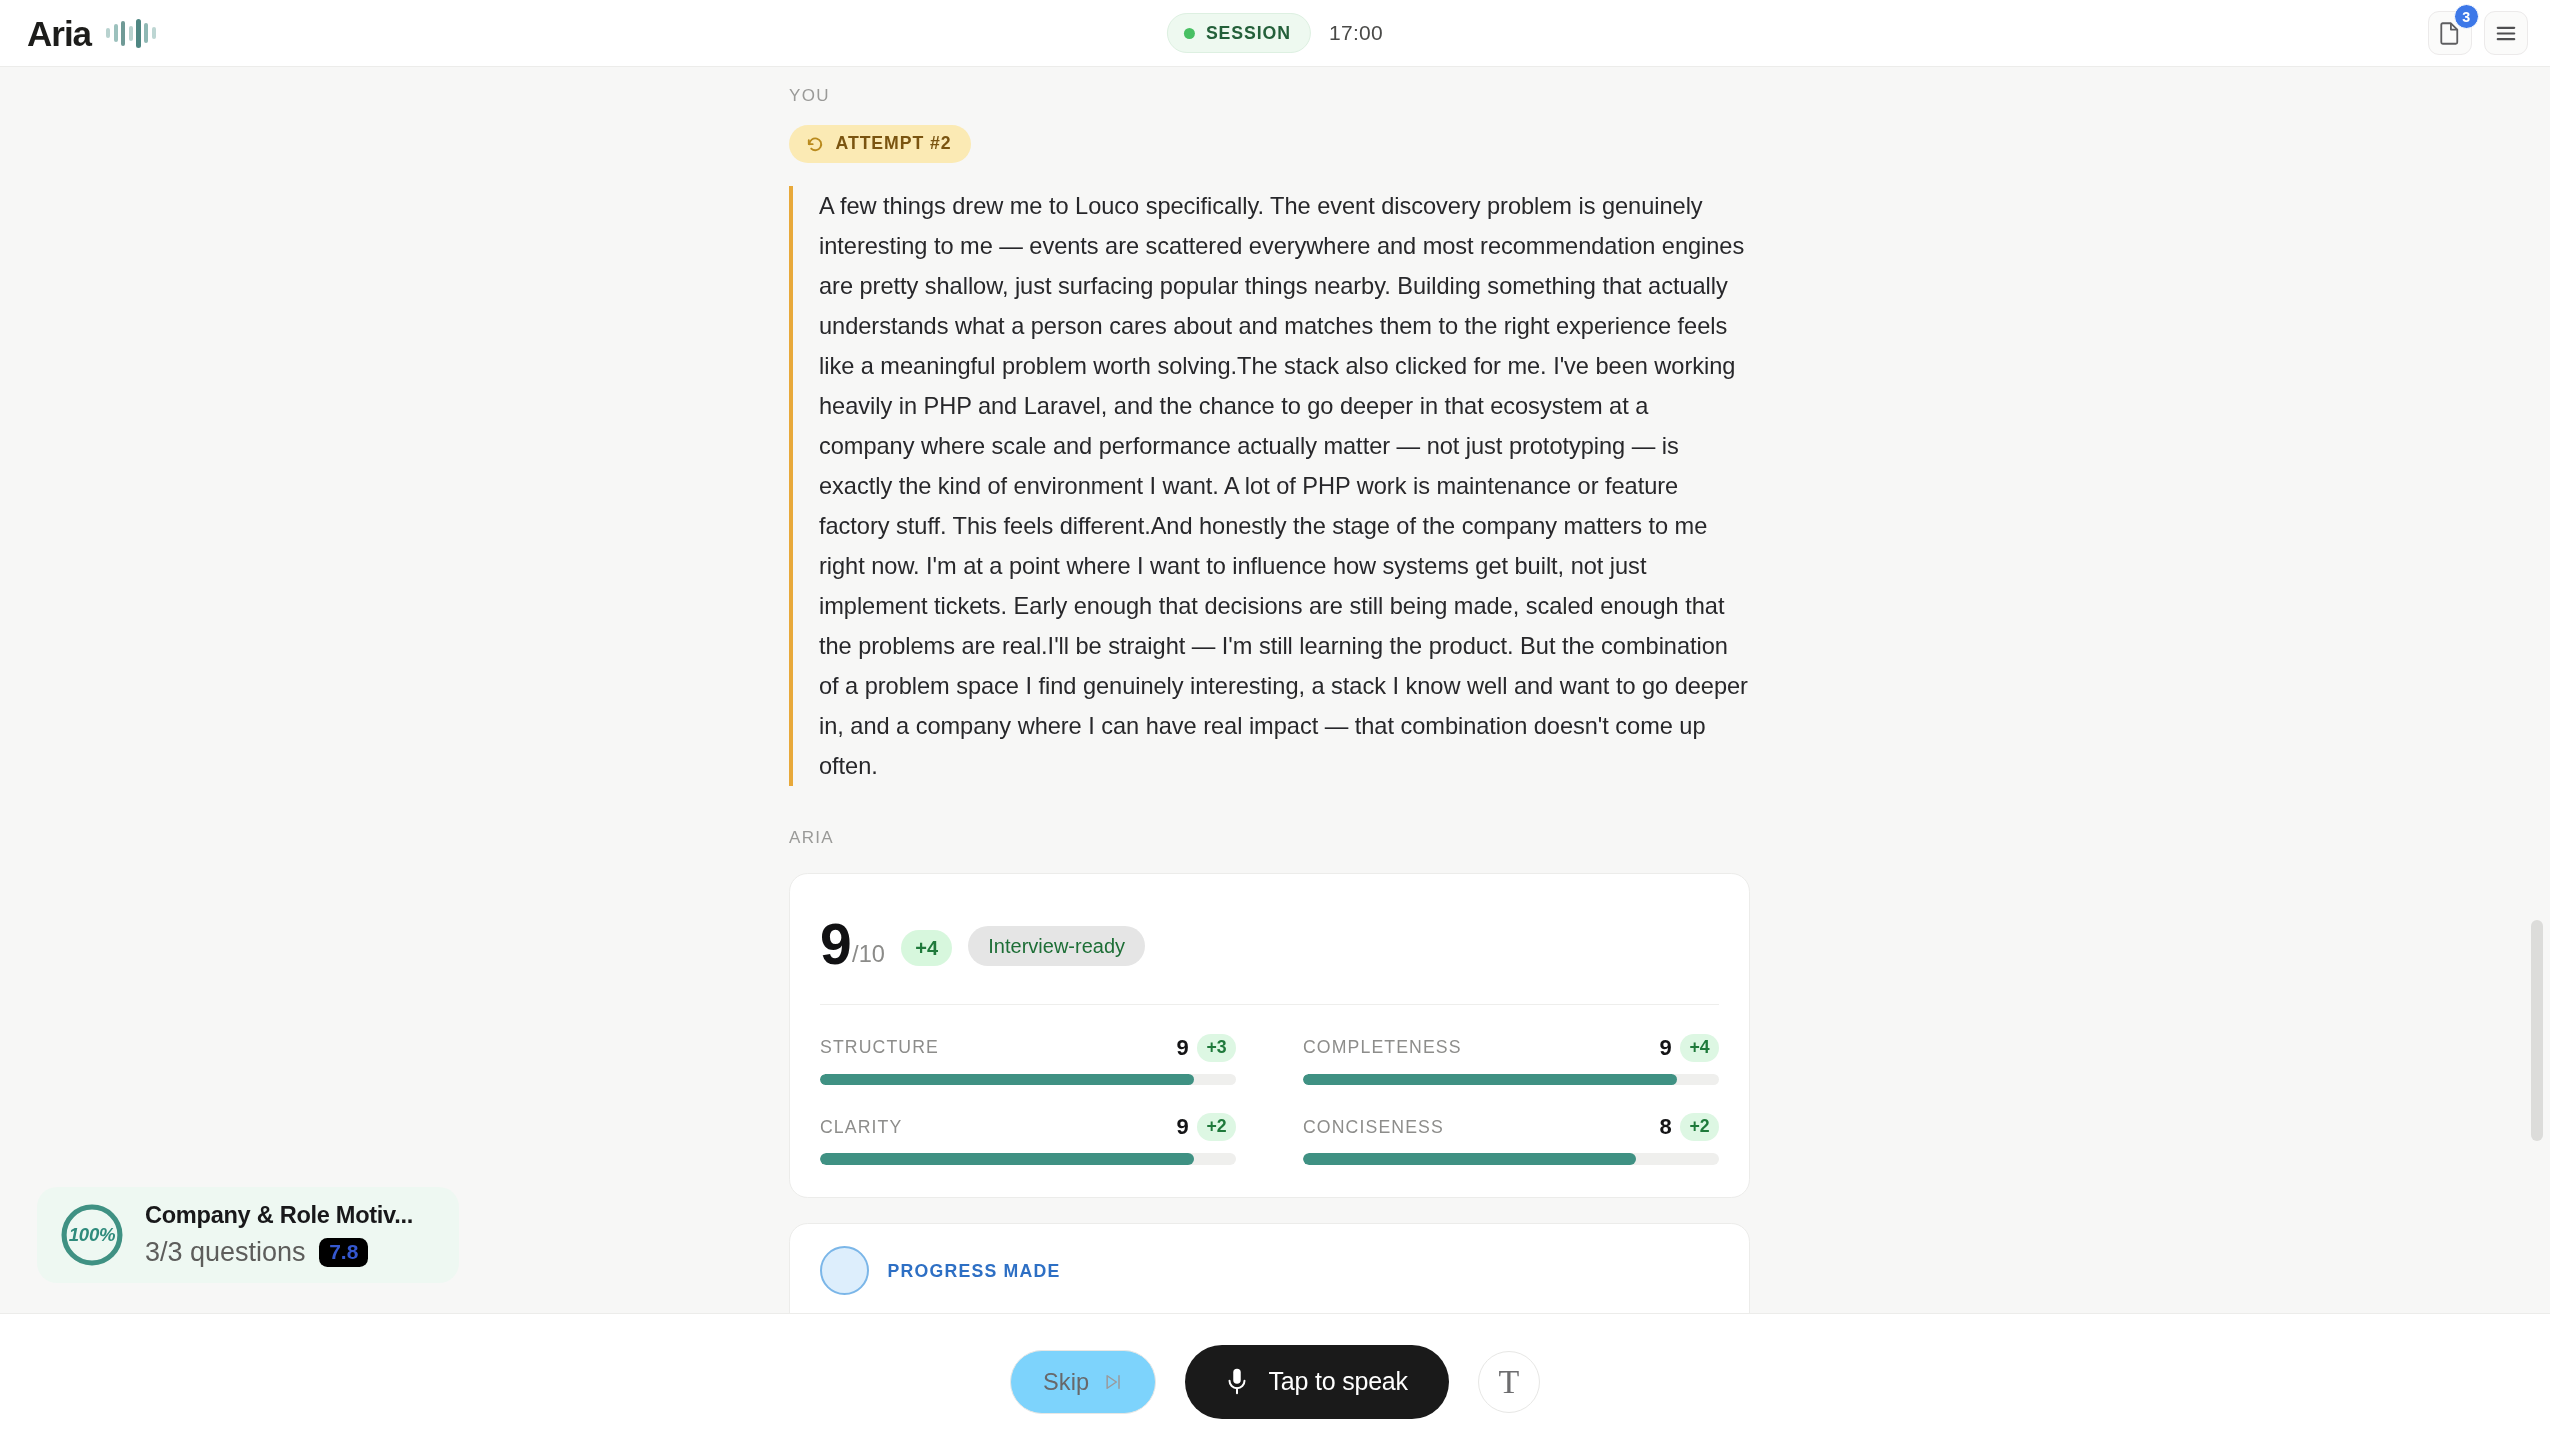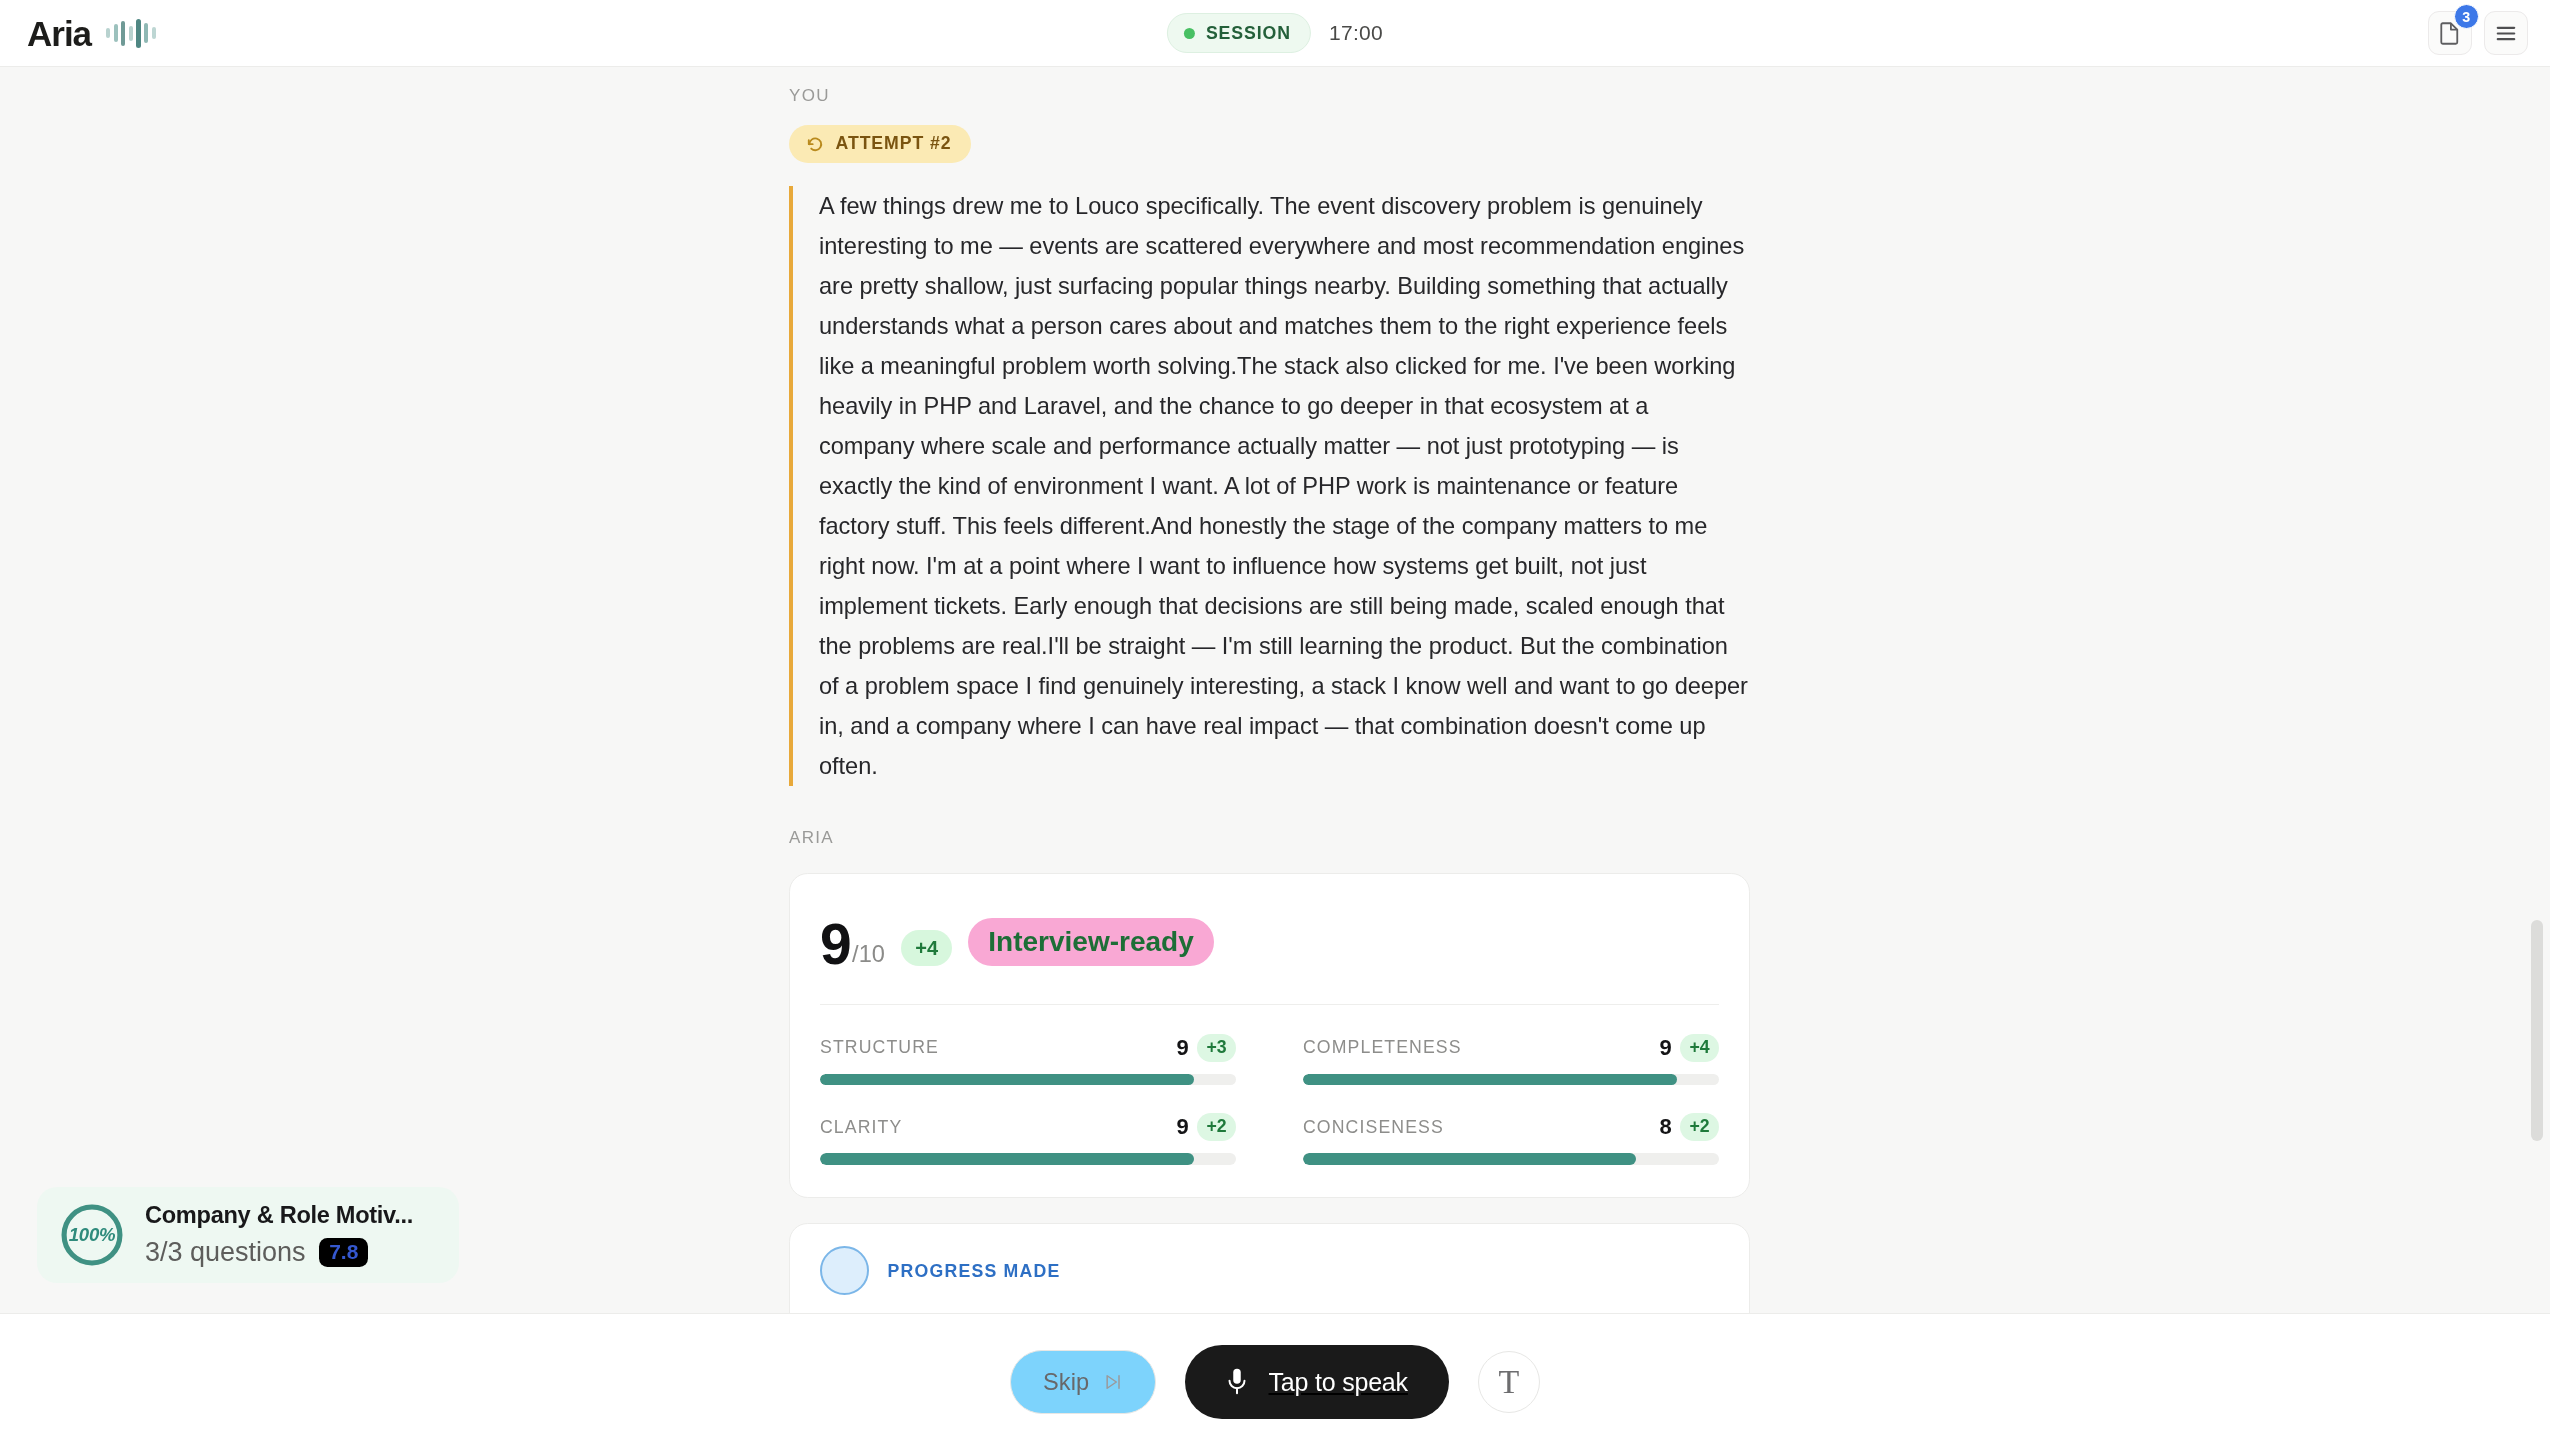--- a/index.html
+++ b/index.html
@@ -201,24 +201,24 @@
     color: #1f7a3b;
     font-size: 20px;
     font-weight: 600;
     border-radius: 843px;
     padding: 8.4px 14.3px;
     line-height: 1;
     position: relative;
     top: -3.4px;
   }
   .verdict-pill {
-    background: #f9a8d4;
+    background: #e5e5e5;
     color: #1d6e36;
-    font-size: 28px;
-    font-weight: 700;
+    font-size: 20px;
+    font-weight: 400;
     border-radius: 843px;
     padding: 10px 20px;
     line-height: 1;
     position: relative;
     top: -3.4px;
   }
 
   .divider {
     height: 0.8px;
     background: #eeeeec;
@@ -384,26 +384,25 @@
     border-radius: 843px;
     background: #7dd3fc;
     padding: 17.7px 32px;
   }
   .skip-label {
     font-size: 23.6px;
     color: #68686a;
   }
   .speak-btn {
     display: flex;
-    align-items: flex-end;
+    align-items: flex-start;
     gap: 21px;
     background: #1a1a1a;
     border-radius: 843px;
     padding: 22px 41px;
-    text-decoration: underline;
   }
   .speak-label {
     font-size: 25px;
     color: #ffffff;
     letter-spacing: -0.2px;
   }
   .text-btn {
     width: 62px; height: 62px;
     border-radius: 50%;
     border: 0.8px solid #e7e7e5;

